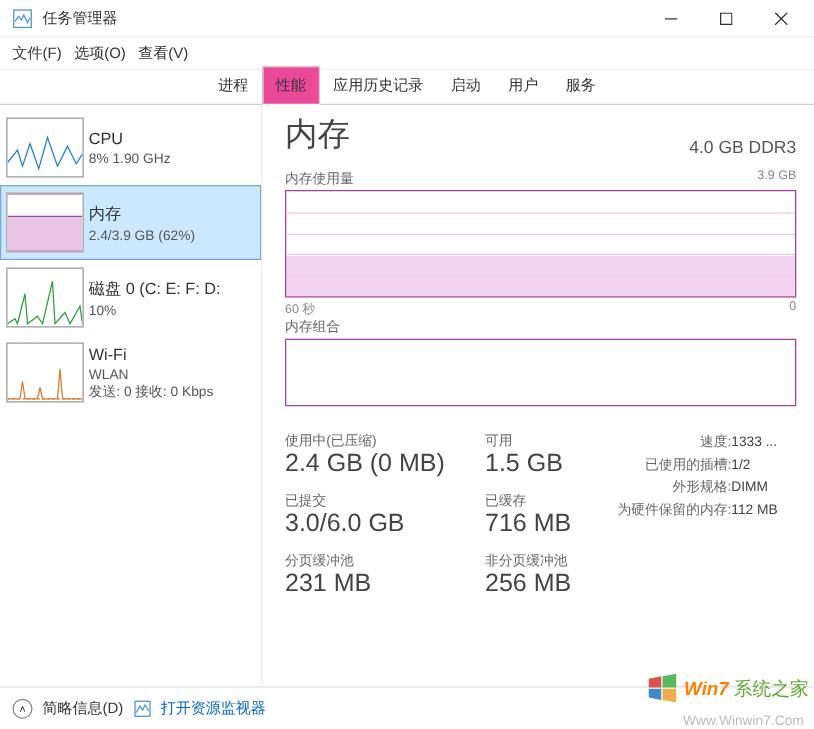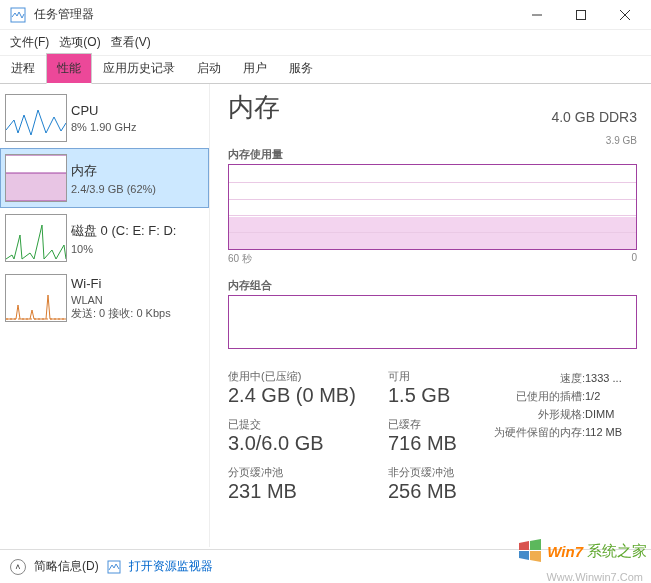--- a/index.html
+++ b/index.html
@@ -4,36 +4,36 @@
 <style>
 *{box-sizing:border-box;margin:0;padding:0;font-family:"Microsoft YaHei","Segoe UI",sans-serif;}
 body{width:651px;height:583px;background:#fff;overflow:hidden;position:relative;font-size:12px;color:#333;}
 .titlebar{height:30px;display:flex;align-items:center;padding:0 4px;border-bottom:1px solid #eee;}
 .titlebar .icon{width:16px;height:16px;margin:0 6px;}
 .titlebar .title{flex:0 0 auto;margin-left:2px;}
 .titlebar .spacer{flex:1;}
 .winbtn{width:44px;height:28px;display:flex;align-items:center;justify-content:center;color:#222;}
 .menubar{height:26px;display:flex;align-items:center;gap:10px;padding-left:10px;font-size:12px;border-bottom:1px solid #eee;}
 .menubar span{cursor:default;}
-.tabs{height:28px;border-bottom:1px solid #ccc;display:flex;align-items:flex-end;font-size:12px;}
+.tabs{height:28px;border-bottom:1px solid #ccc;display:flex;align-items:flex-end;font-size:12px;justify-content:center;}
 .tab{padding:6px 10px;border:1px solid transparent;border-bottom:none;position:relative;}
 .tab.active{background:#ec4899;border-color:#ccc;border-bottom:1px solid #fff;margin-bottom:-1px;}
 .content{display:flex;height:463px;}
 .sidebar{width:210px;border-right:1px solid #eee;padding-top:4px;overflow:hidden;}
 .sitem{display:flex;height:60px;border:1px solid transparent;align-items:center;}
 .sitem.selected{background:#cce8ff;border:1px solid #7aa7d8;}
 .thumb{width:62px;height:48px;margin:4px;border:1px solid #999;background:#fff;position:relative;overflow:hidden;}
 .thumb svg{width:100%;height:100%;}
 .sinfo .h{font-size:13px;color:#333;margin-bottom:3px;}
 .sinfo .sub{font-size:11px;color:#555;}
 .main{flex:1;padding:6px 14px 0 18px;position:relative;}
 .mhead{display:flex;justify-content:space-between;align-items:flex-end;}
 .mtitle{font-size:26px;font-weight:400;color:#444;}
 .mright{font-size:14px;color:#555;}
-.sect-label{font-size:11px;color:#666;margin-top:12px;font-weight:bold;}
+.sect-label{font-size:11px;color:#666;margin-top:0;}
 .axis-end{font-size:10px;color:#888;}
 .graph1{height:86px;border:1px solid #a040a0;margin-top:2px;position:relative;background:linear-gradient(to bottom,#fff 0%,#fff 62%,#f3d4ef 62%,#f3d4ef 100%);}
 .graph1 .grid{position:absolute;inset:0;}
 .graph1 .grid div{position:absolute;left:0;right:0;border-top:1px solid #eac9e5;}
 .axis-row{display:flex;justify-content:space-between;font-size:10px;color:#888;margin-top:2px;}
 .graph2{height:54px;border:1px solid #a040a0;margin-top:2px;background:#fff;}
 .stats{display:flex;margin-top:20px;gap:0;}
 .leftstats{width:160px;}
 .rightstats{flex:1;padding-left:2px;}
 .stat-lbl{font-size:11px;color:#666;}

